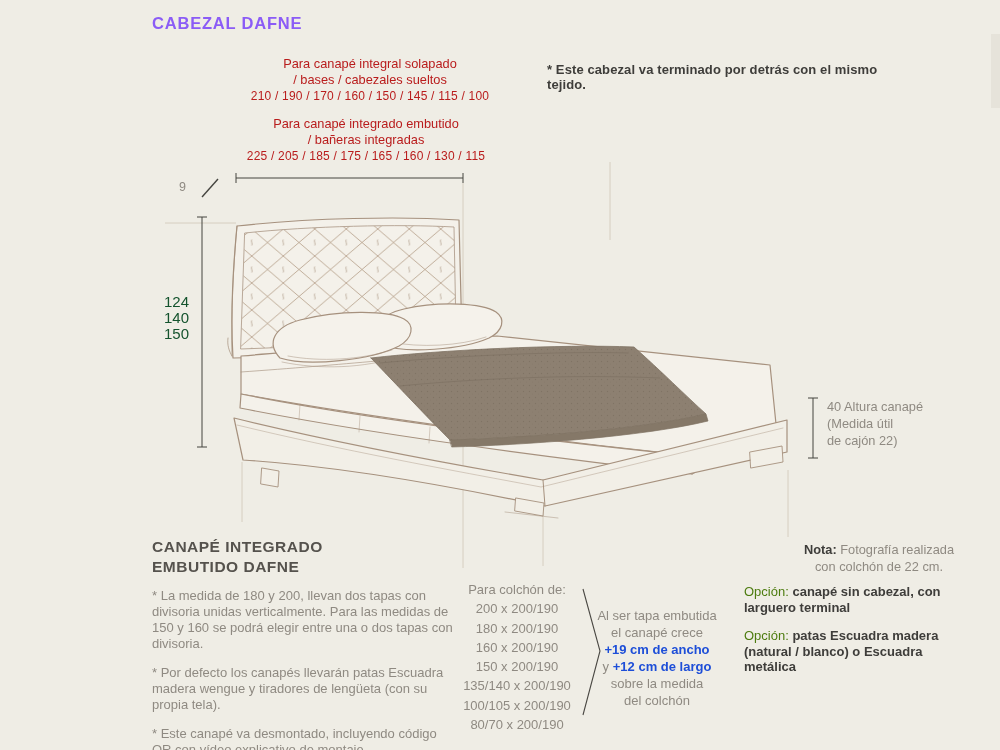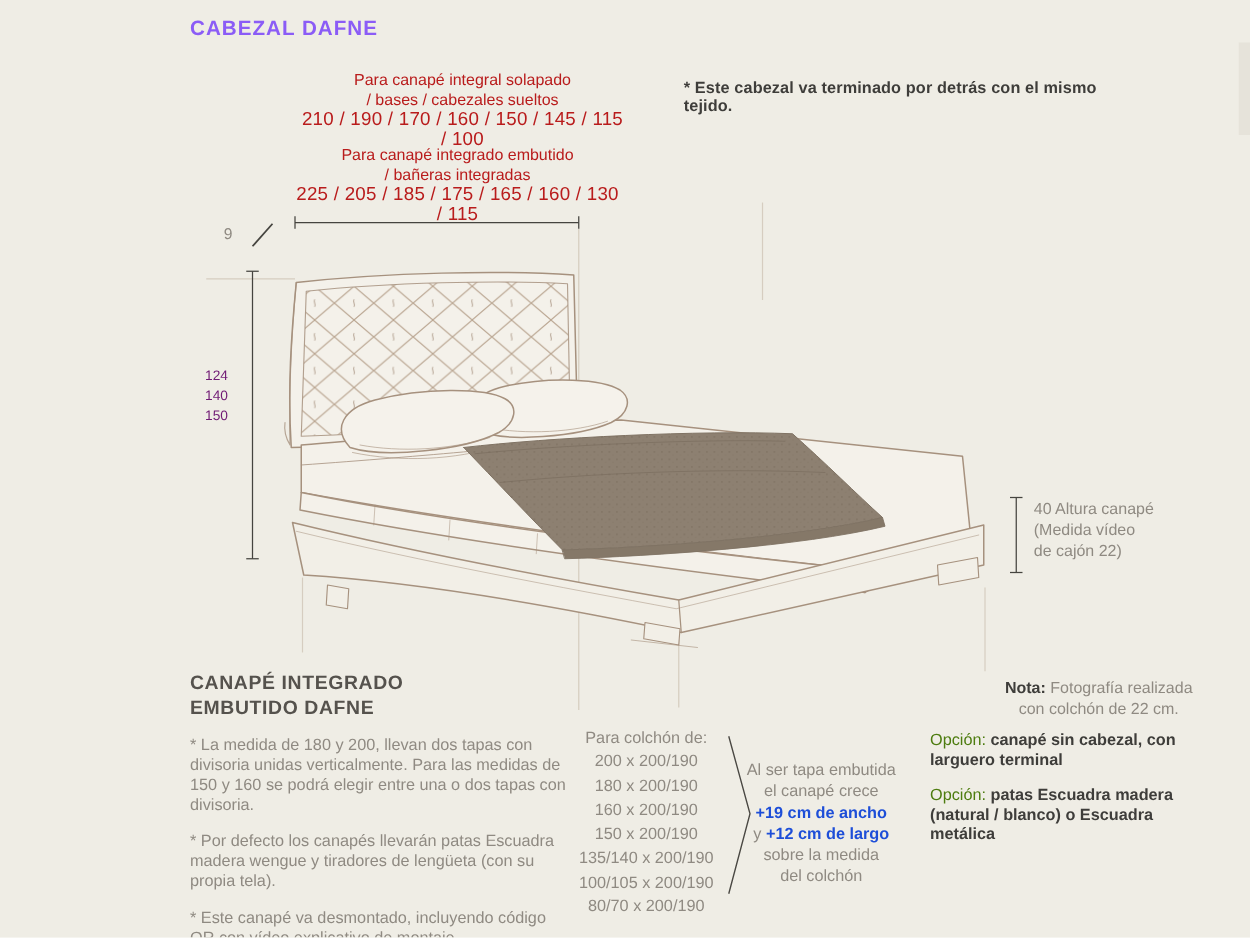--- a/index.html
+++ b/index.html
@@ -2,24 +2,24 @@
 <html lang="es"><head>
 <meta charset="utf-8">
 <style>
   html,body{margin:0;padding:0;}
   body{font-family:"Liberation Sans","DejaVu Sans",sans-serif;}
   #page{position:relative;width:1000px;height:750px;background:#efede5;overflow:hidden;}
   svg{position:absolute;left:0;top:0;}
   .abs{position:absolute;}
   .title{font-size:16.5px;font-weight:700;letter-spacing:.8px;color:#8b5cf6;}
   .spec{font-size:12.8px;line-height:16px;text-align:center;color:#b91c1c;}
-  .specvals{font-size:15px;letter-spacing:.2px;}
+  .specvals{font-size:12px;letter-spacing:.2px;}
   .backnote{font-size:13px;font-weight:700;color:#3e3d3a;letter-spacing:.1px;}
   .dimnum{font-size:12.5px;color:#8f8a82;}
-  .heights{font-size:11px;line-height:15.8px;color:#701a75;}
+  .heights{font-size:15px;line-height:15.8px;color:#14532d;}
   .cnote{font-size:12.8px;line-height:17px;color:#8f8a82;}
   .sec-title{font-size:15.5px;font-weight:700;letter-spacing:.5px;line-height:20px;color:#55524d;}
   .paras{width:302px;font-size:13px;line-height:16px;color:#8f8a82;}
   .paras p{margin:0 0 13px 0;}
   .mlist{width:160px;text-align:center;font-size:13px;line-height:19.3px;color:#8f8a82;}
   .gnote{width:124px;text-align:center;font-size:13px;line-height:17px;color:#8f8a82;}
   .gnote b{color:#1d4ed8;margin-top:36px;}
   .nota{width:158px;text-align:center;font-size:12.8px;line-height:17px;color:#8f8a82;}
   .nota b{color:#3e3d3a;}
   .opts{width:232px;font-size:13px;line-height:15.5px;}
@@ -142,21 +142,21 @@
   <div class="abs dimnum" style="left:172px;top:180px;width:14px;text-align:right;">9</div>
 
   <div class="abs heights" style="left:164px;top:294px;">
     <div>124</div>
     <div>140</div>
     <div>150</div>
   </div>
 
   <div class="abs cnote" style="left:827px;top:398px;width:130px;">
     <div>40 Altura canapé</div>
-    <div>(Medida vídeo</div>
+    <div>(Medida útil</div>
     <div>de cajón 22)</div>
   </div>
 
   <div class="abs sec-title" style="left:152px;top:537px;">
     <div>CANAPÉ INTEGRADO</div>
     <div>EMBUTIDO DAFNE</div>
   </div>
 
   <div class="abs paras" style="left:152px;top:588px;">
     <p>* La medida de 180 y 200, llevan dos tapas con divisoria unidas verticalmente. Para las medidas de 150 y 160 se podrá elegir entre una o dos tapas con divisoria.</p>

